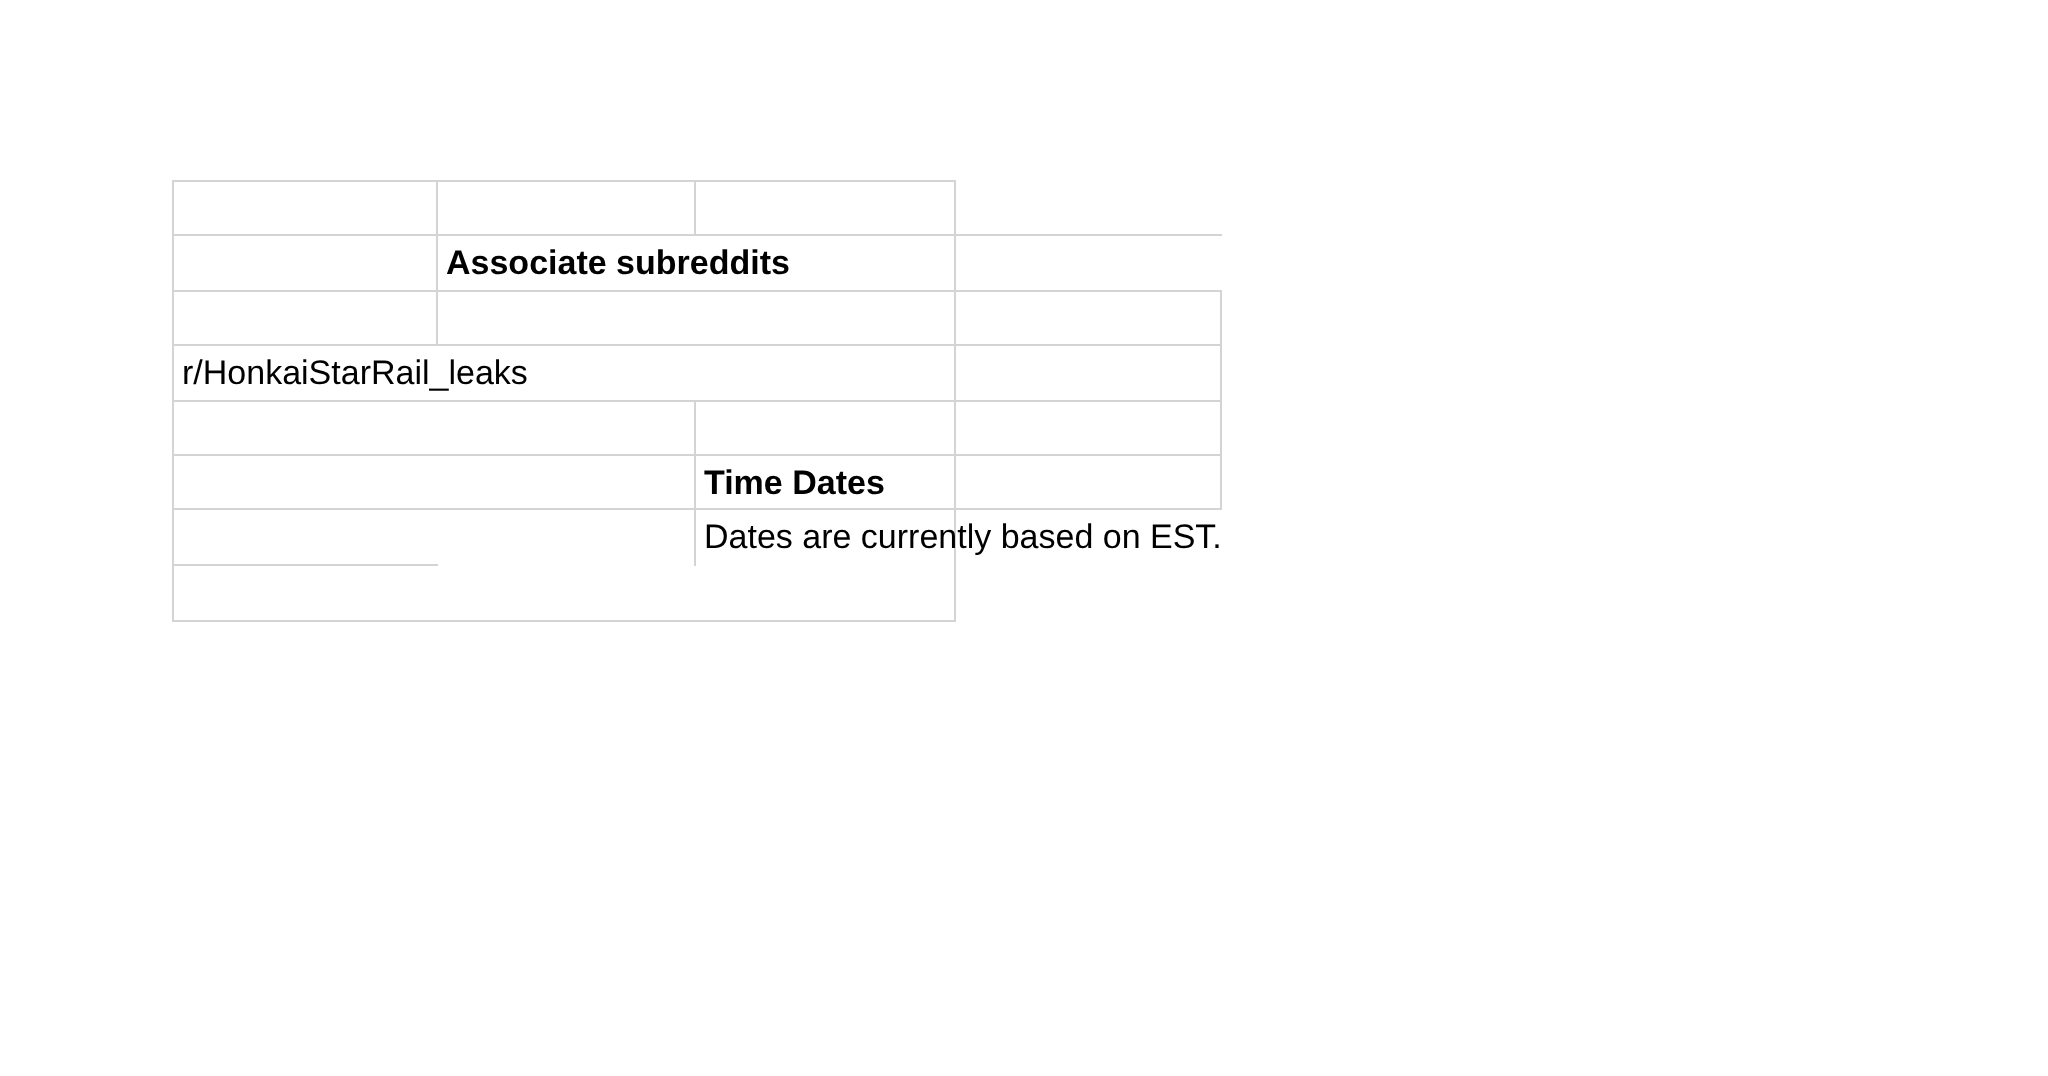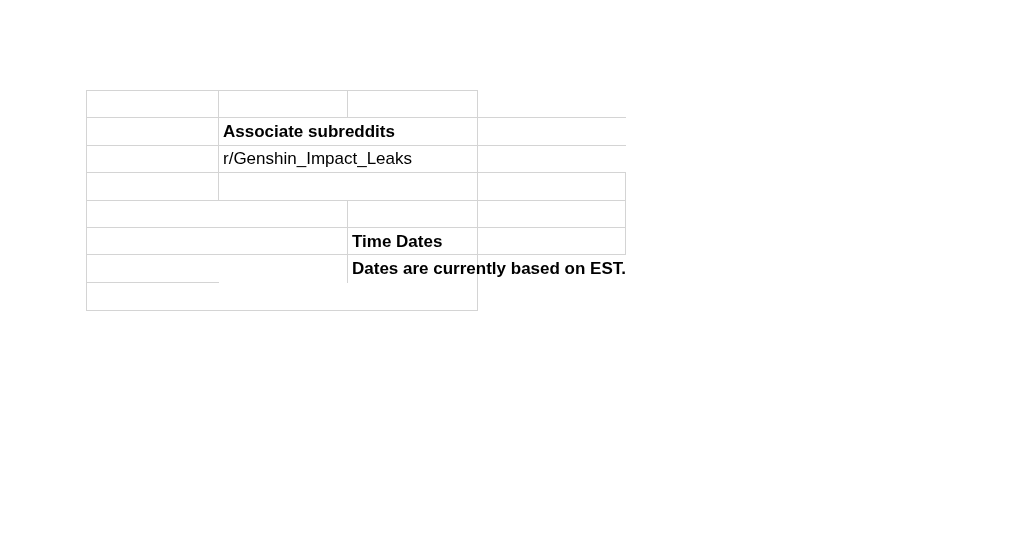--- a/index.html
+++ b/index.html
@@ -27,21 +27,21 @@
   .cell {
     border-bottom: 1px solid #d4d4d4;
     display: flex;
     align-items: center;
     background: transparent;
     overflow: visible;
     font-size: 17px;
     color: #000000;
     line-height: 1;
   }
-  .row-last .cell { border-bottom: none; font-weight: bold; }
+  .row-last .cell { border-bottom: none; }
   .c1 { border-right: 1px solid #d4d4d4; }
   .c2 { padding-left: 4px; border-right: 1px solid #d4d4d4; }
   .c2.spill { border-right: none; }
   .c3 { border-right: none; }
   .cell-text {
     white-space: nowrap;
     overflow: visible;
   }
   .bold .cell-text { font-weight: 700; text-align: center; }
 </style>
@@ -57,26 +57,26 @@
       </div>
     <div class="cell c3"></div>
 
     <div class="cell c1"></div>
     <div class="cell c2 spill bold">
         <span class="cell-text">Associate subreddits</span>
       </div>
     <div class="cell c3"></div>
 
     <div class="cell c1"></div>
-    <div class="cell c2 spill">
-        <span class="cell-text">r/Genshin_Impact_Leaks</span>
-      </div>
     <div class="cell c3"></div>
 
     <div class="cell c1"></div>
+    <div class="cell c2 spill">
+        <span class="cell-text">r/HonkaiStarRail_leaks</span>
+      </div>
     <div class="cell c3"></div>
 
     <div class="cell c1"></div>
     <div class="cell c3"></div>
 
     <div class="cell c1"></div>
     <div class="cell c2">
         <span class="cell-text"></span>
       </div>
     <div class="cell c3"></div>

